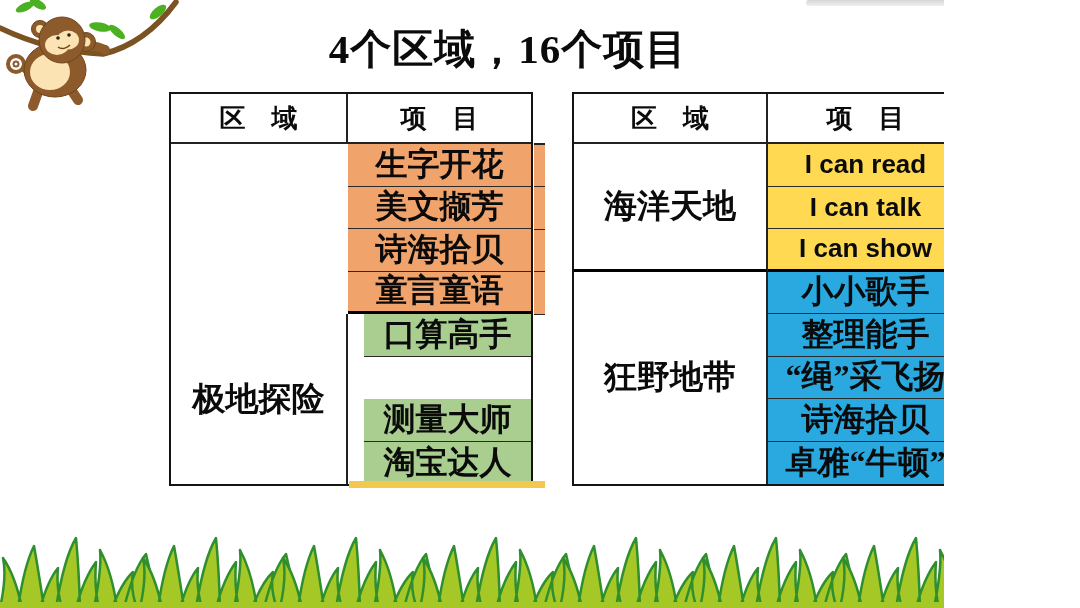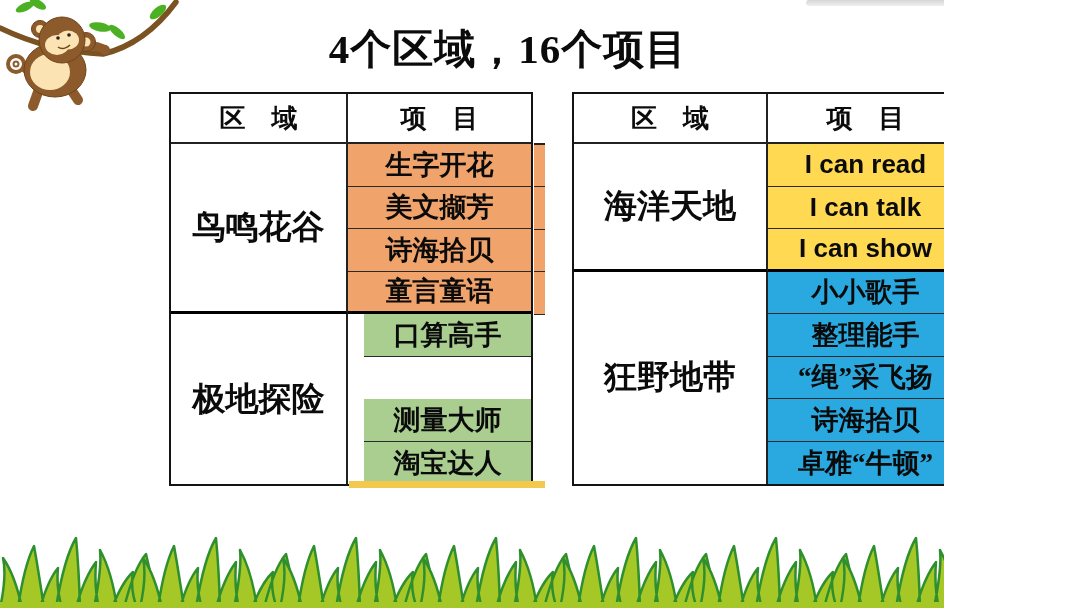--- a/index.html
+++ b/index.html
@@ -20,21 +20,21 @@
   }
   #left-table{left:169px;grid-template-columns:177px 183px;}
   #right-table{left:572px;grid-template-columns:194px 195px;}
   .cell{
     display:flex;align-items:center;justify-content:center;
     box-sizing:border-box;border-bottom:1.5px solid #2a2a2a;white-space:nowrap;
   }
   .c1{border-right:2px solid #222;}
   .th{font-size:26px;font-weight:700;background:#fff;border-bottom:2px solid #222;}
   .area{font-size:33px;font-weight:600;background:#fff;}
-  .item{font-size:27px;font-weight:700;}
+  .item{font-size:32px;font-weight:700;}
   .item-en{font-family:"Liberation Sans","DejaVu Sans",sans-serif;font-size:26px;font-weight:700;}
   .divider-bottom{border-bottom:3px solid #000;}
   .last-row{border-bottom:none;}
   .bg-orange{background:#F0A46C;}
   .bg-green{background:#A9CE90;margin-left:16px;}
   .bg-yellow{background:#FED951;}
   .bg-blue{background:#29A9E0;}
   
   .sliver{position:absolute;top:92px;display:flex;flex-direction:column;}
   #left-sliver{left:534px;width:11px;}
@@ -95,21 +95,20 @@
     <ellipse cx="68" cy="40" rx="11" ry="9.5" fill="#FBE3B3"></ellipse>
     <circle cx="58" cy="38" r="1.8" fill="#222"></circle>
     <circle cx="69" cy="35" r="1.8" fill="#222"></circle>
     <path d="M58,47 Q63,51 70,45" fill="none" stroke="#6B4515" stroke-width="1.5"></path>
   </svg>
 
   <div id="left-table" class="tbl">
     <div class="cell th c1" style="grid-area:1/1/2/2">区　域</div>
     <div class="cell th" style="grid-area:1/2/2/3">项　目</div>
 
-    <div class="cell area c1 divider-bottom" style="grid-area:2/1/6/2">鸟鸣花谷</div>
     <div class="cell item bg-orange" style="grid-area:2/2/3/3">生字开花</div>
     <div class="cell item bg-orange" style="grid-area:3/2/4/3">美文撷芳</div>
     <div class="cell item bg-orange" style="grid-area:4/2/5/3">诗海拾贝</div>
     <div class="cell item bg-orange divider-bottom" style="grid-area:5/2/6/3">童言童语</div>
 
     <div class="cell area c1 last-row" style="grid-area:6/1/10/2">极地探险</div>
     <div class="cell item bg-green" style="grid-area:6/2/7/3">口算高手</div>
     <div class="cell item bg-green" style="grid-area:8/2/9/3">测量大师</div>
     <div class="cell item bg-green last-row" style="grid-area:9/2/10/3">淘宝达人</div>
   </div>

